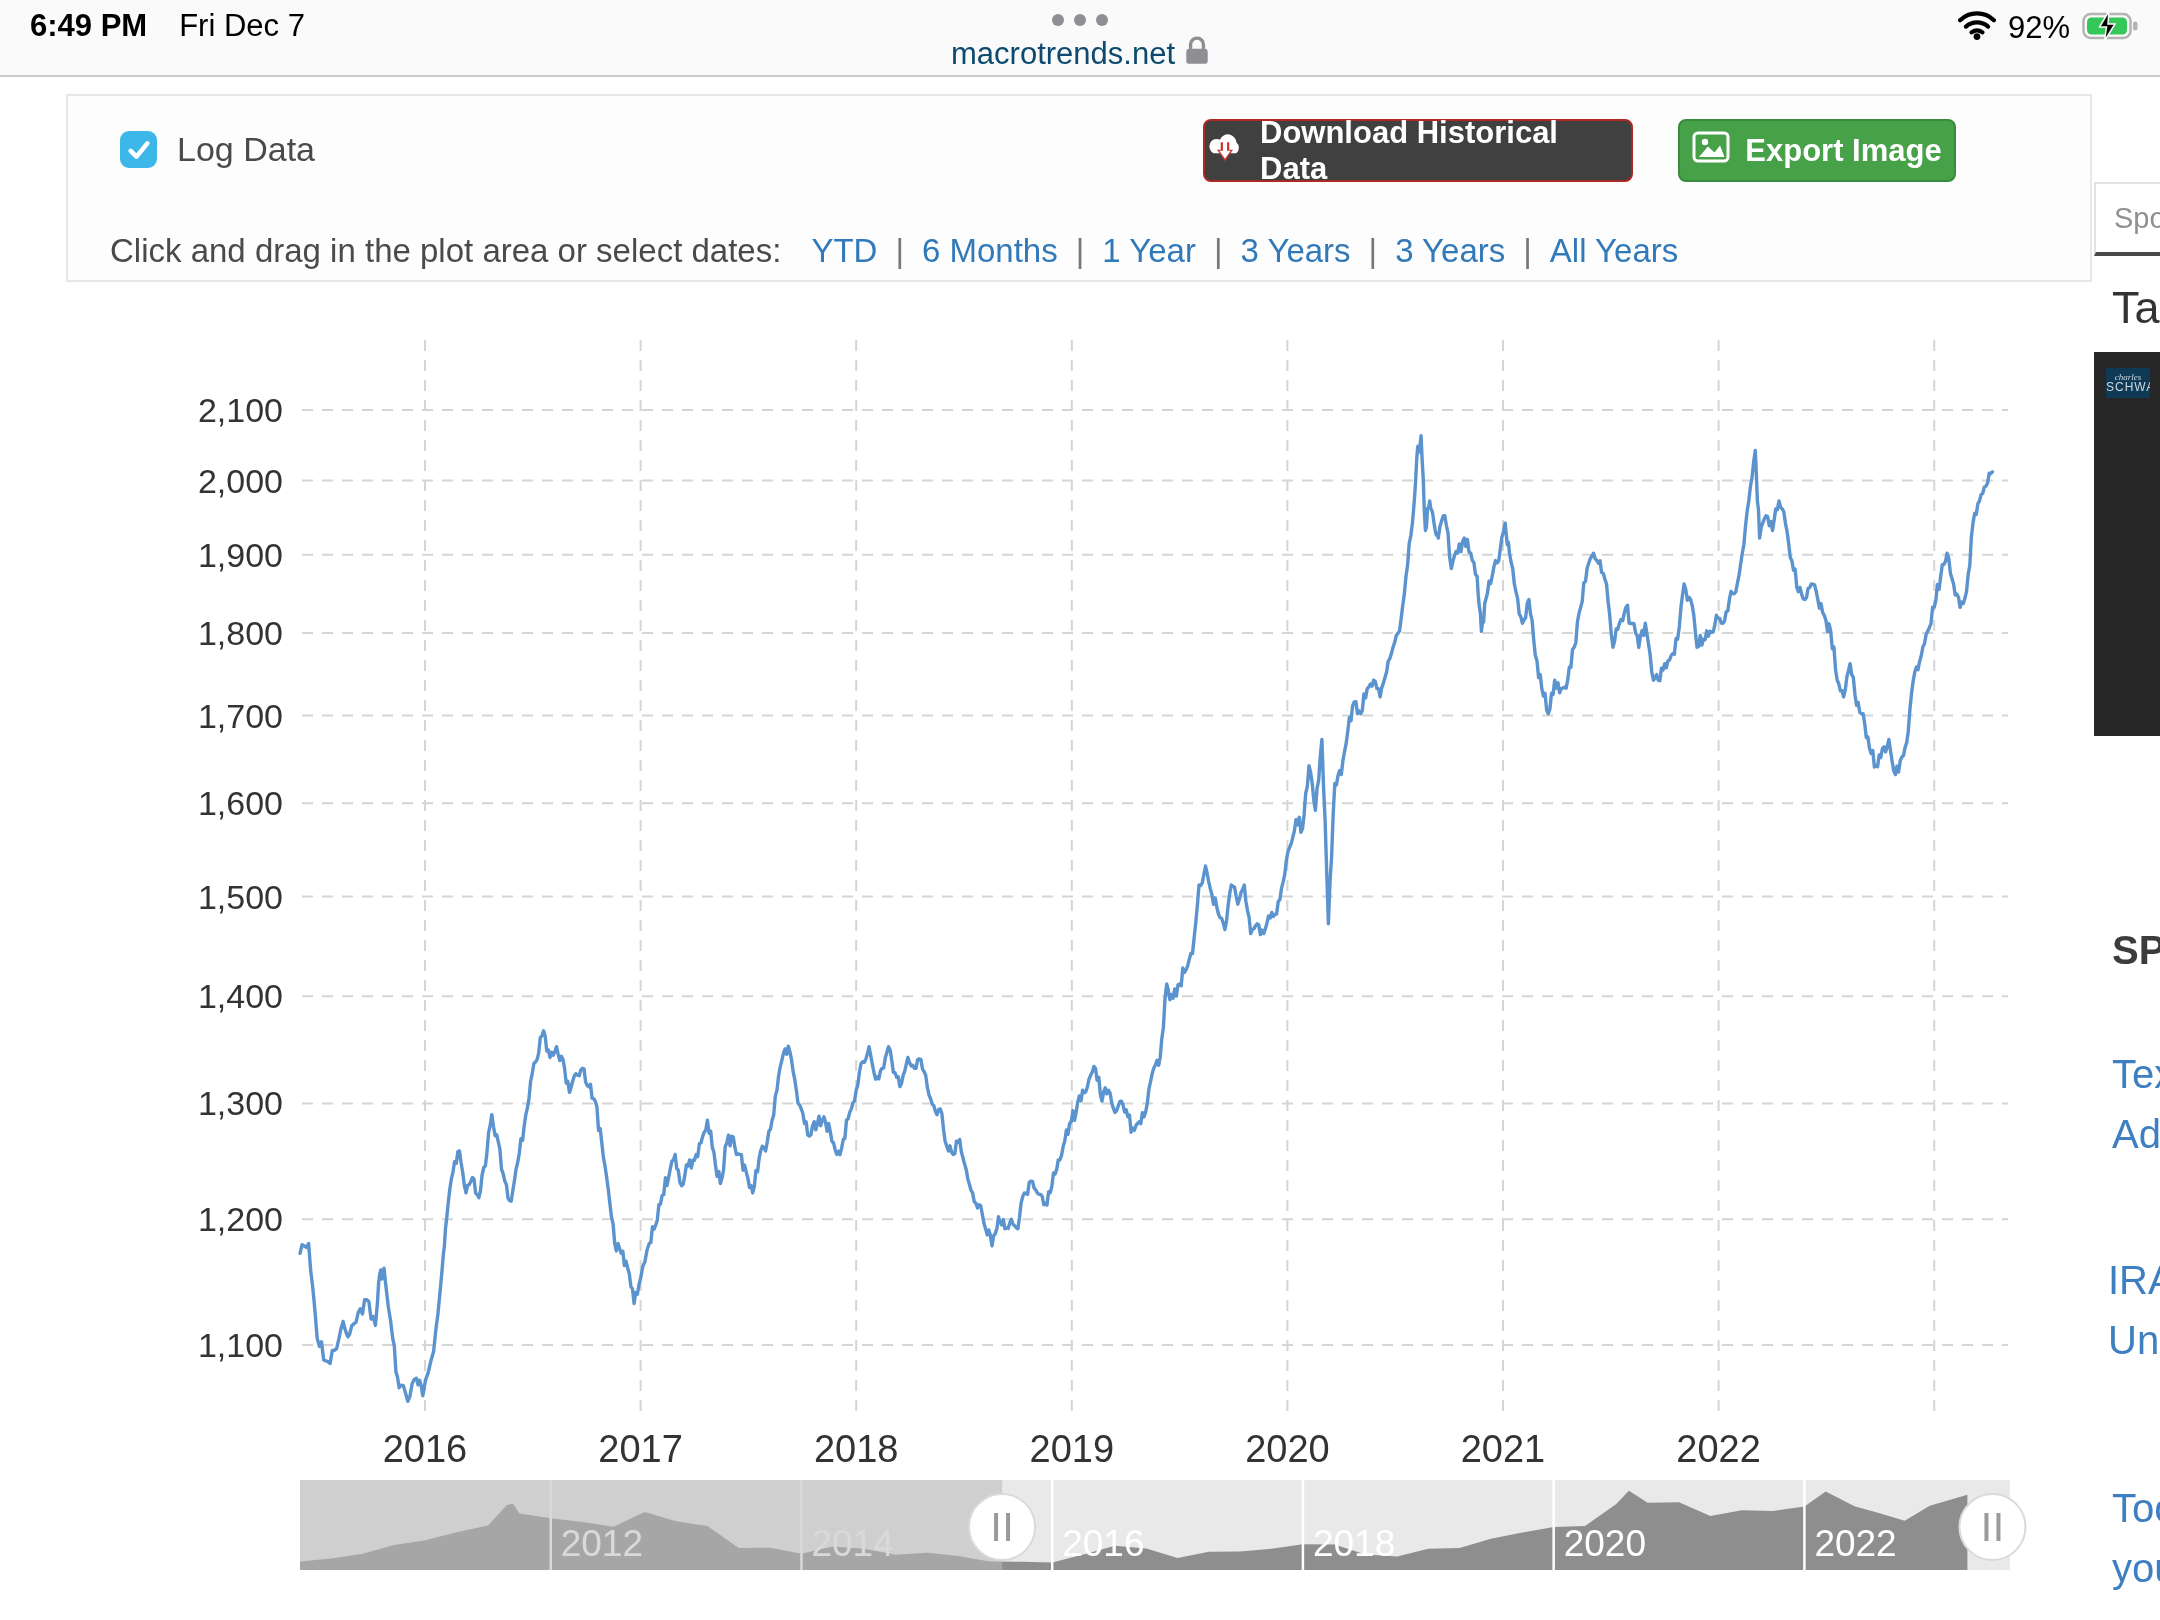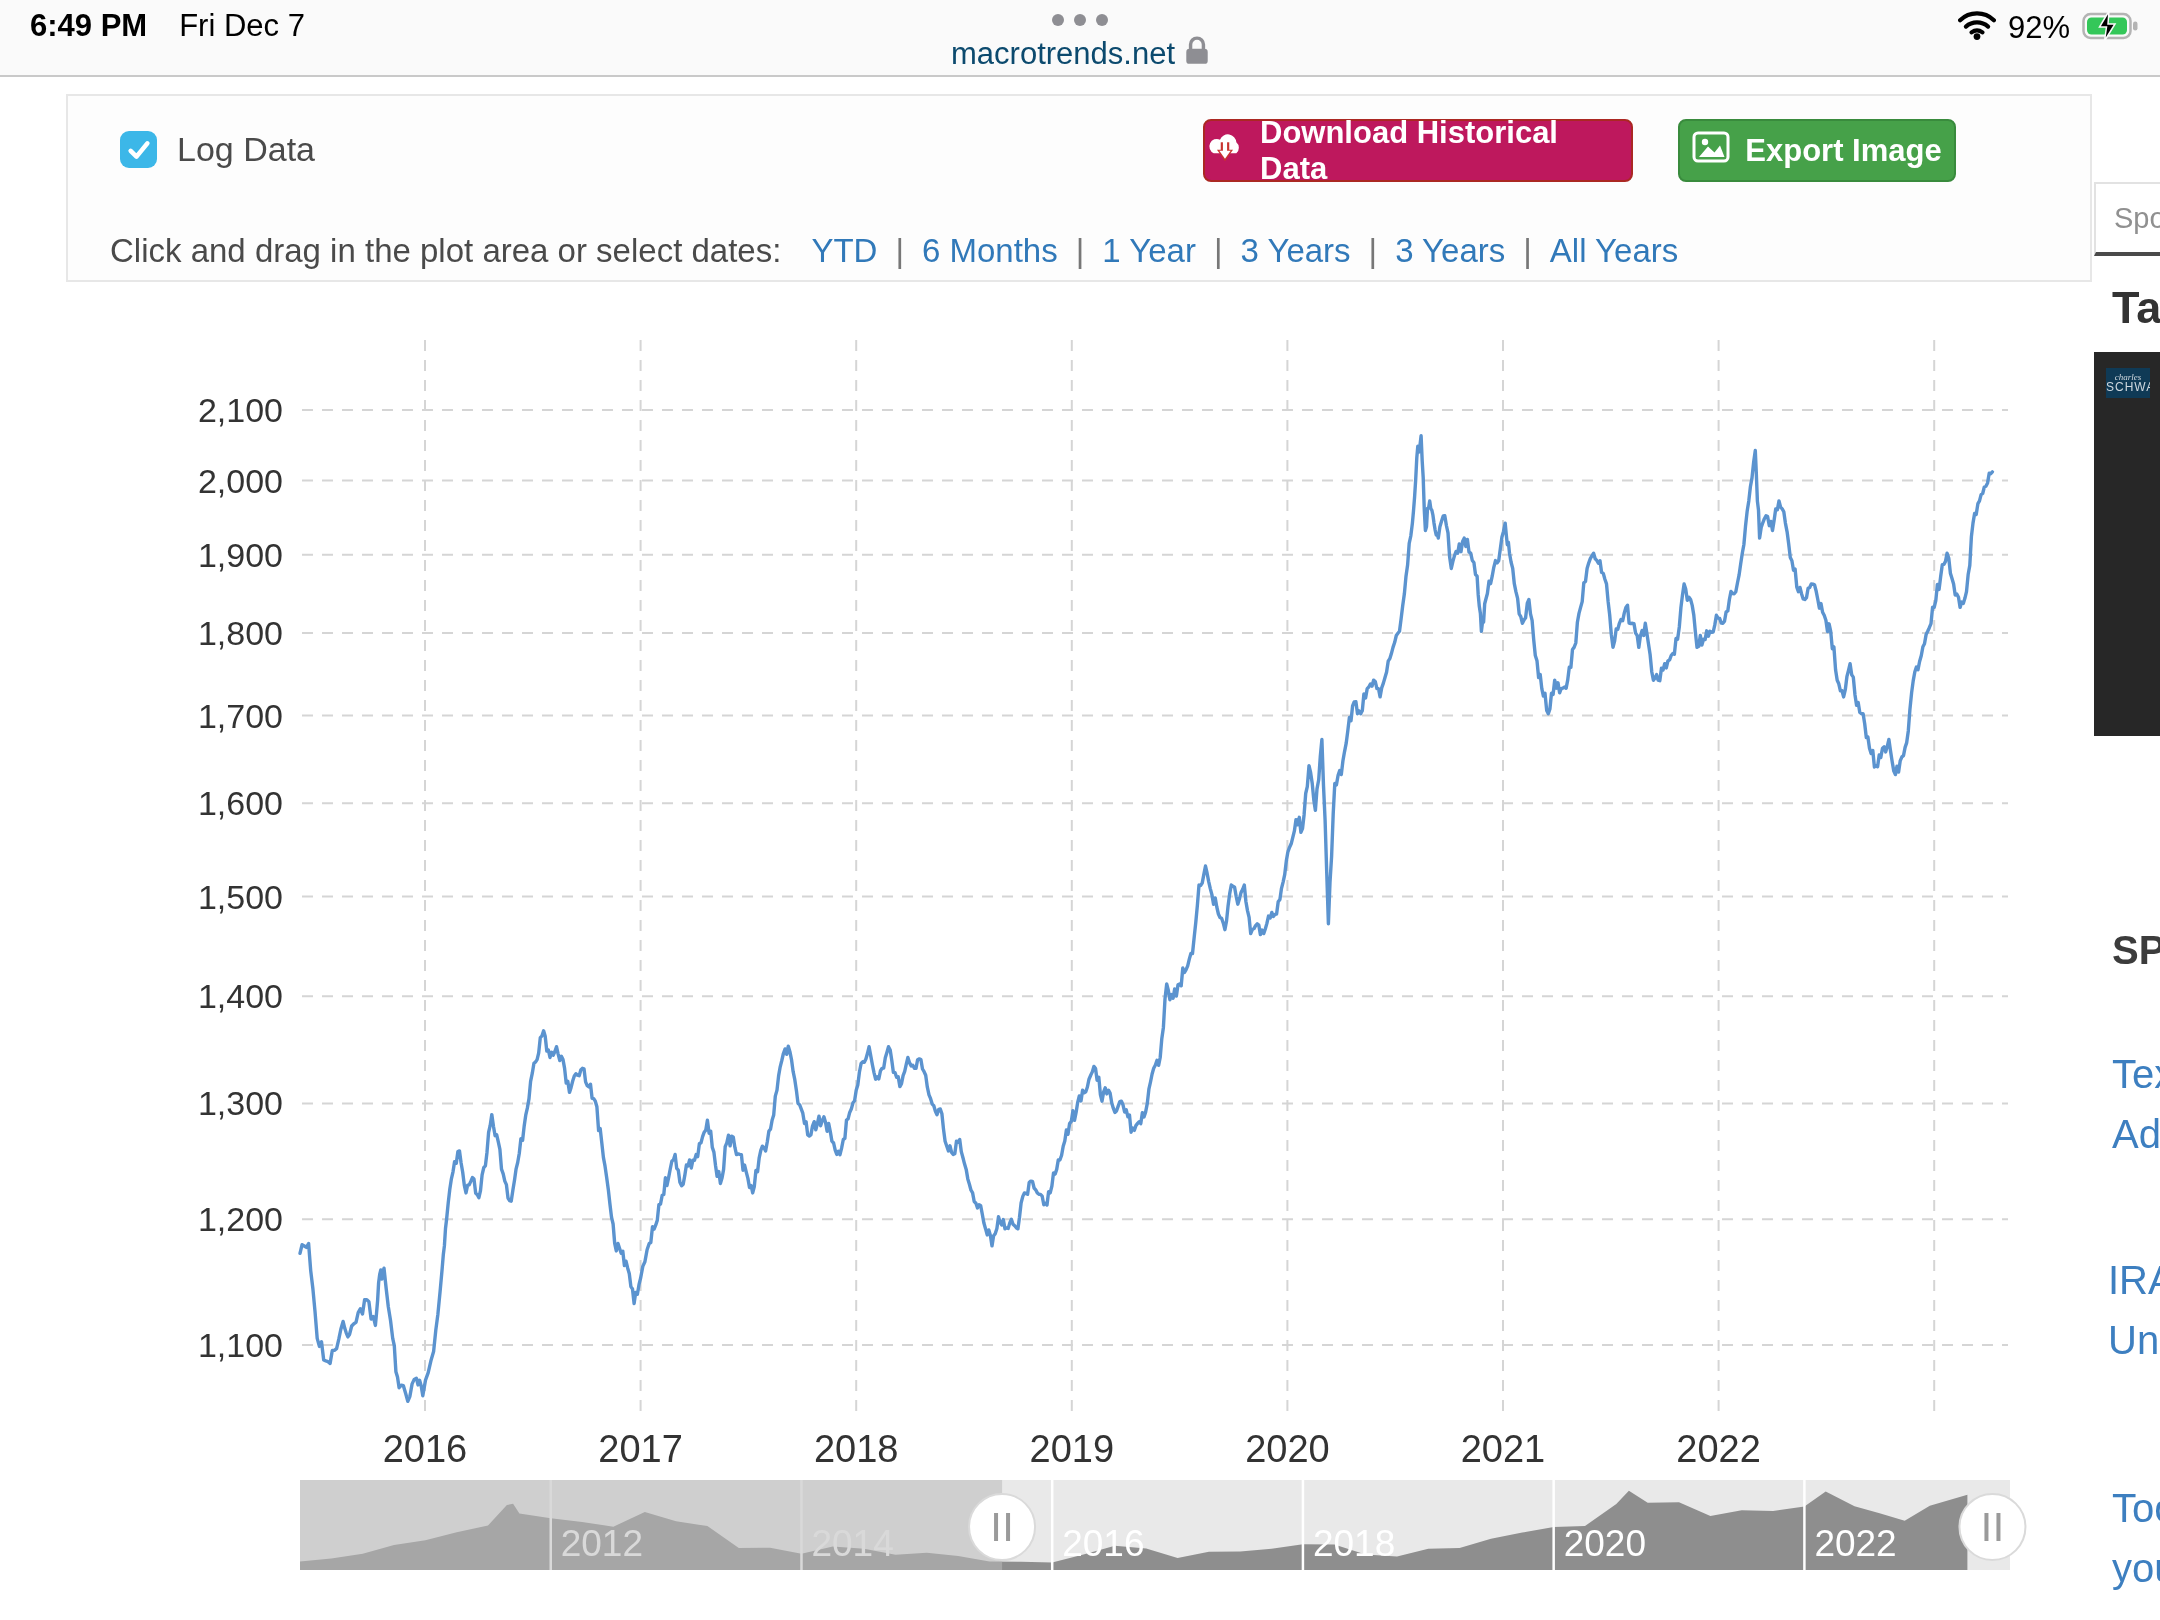--- a/index.html
+++ b/index.html
@@ -16,38 +16,38 @@
            font-size:31px;color:#0c4a6e;}
   .sb-right{position:absolute;right:20px;top:10px;display:flex;gap:12px;font-size:31px;color:#000;}
   
   .panel{position:absolute;left:66px;top:94px;width:2026px;height:188px;background:#fdfdfd;
          border:2px solid #e7e7e7;box-sizing:border-box;}
   .chk-row{position:absolute;left:52px;top:34px;display:flex;align-items:center;gap:20px;}
   .checkbox{width:37px;height:37px;border-radius:9px;background:#3cb7e8;display:flex;align-items:center;justify-content:center;}
   .chk-label{font-size:34px;color:#4a4a4a;}
   .btn{position:absolute;top:23px;height:63px;border-radius:8px;display:flex;align-items:center;justify-content:center;
        gap:15px;color:#fff;font-size:31px;font-weight:700;box-sizing:border-box;}
-  .btn-red{left:1135px;width:430px;background:#be185d;border:2px solid #ab2823;}
+  .btn-red{left:1135px;width:430px;background:#404040;border:2px solid #ab2823;}
   .btn-green{left:1610px;width:278px;background:#46a149;border:2px solid #398b3d;}
   .prompt-row{position:absolute;left:42px;top:136px;display:flex;align-items:center;font-size:33px;color:#4a4a4a;}
   .prompt-row .lnk{color:#3179b9;margin:0 0;cursor:pointer;}
   .prompt-row .sep{color:#777;margin:0 18px;}
   .prompt-row .first-gap{margin-left:30px;}
   
   #chart-layer{position:absolute;left:0;top:0;}
   .grid{stroke:#d5d5d5;stroke-width:2;stroke-dasharray:11 9;fill:none;}
   .priceline{stroke:#5b93cf;stroke-width:3.4;fill:none;stroke-linejoin:round;stroke-linecap:round;}
   .ylab{font-family:"Liberation Sans",sans-serif;font-size:34px;fill:#333;text-anchor:end;}
   .xlab{font-family:"Liberation Sans",sans-serif;font-size:38px;fill:#333;}
   .navlab{font-family:"Liberation Sans",sans-serif;font-size:37px;fill:#ffffff;}
   
   .sb-tab{position:absolute;left:2094px;top:182px;width:80px;height:74px;border:2px solid #e2e2e2;
           border-bottom:4px solid #4a4a4a;box-sizing:border-box;background:#fff;
           font-size:29px;color:#909090;display:flex;align-items:center;padding-left:18px;}
-  .sb-head1{position:absolute;left:2112px;top:282px;font-size:45px;font-weight:700;color:#333;white-space:nowrap;}
+  .sb-head1{position:absolute;left:2112px;top:282px;font-size:45px;font-weight:400;color:#333;white-space:nowrap;}
   .sb-ad{position:absolute;left:2094px;top:352px;width:80px;height:384px;background:#272727;}
   .sb-ad-logo{position:absolute;left:12px;top:16px;width:44px;height:30px;background:#0f3a56;
               color:#cfd8df;font-size:9px;line-height:10px;text-align:center;overflow:hidden;padding-top:4px;box-sizing:border-box;}
   .sb-head2{position:absolute;left:2112px;top:928px;font-size:40px;font-weight:700;color:#3c3c3c;white-space:nowrap;}
   .sb-link{position:absolute;font-size:40px;color:#3d7fc0;white-space:nowrap;cursor:pointer;}
 </style>
 </head>
 <body>
 
 <div class="screen">

